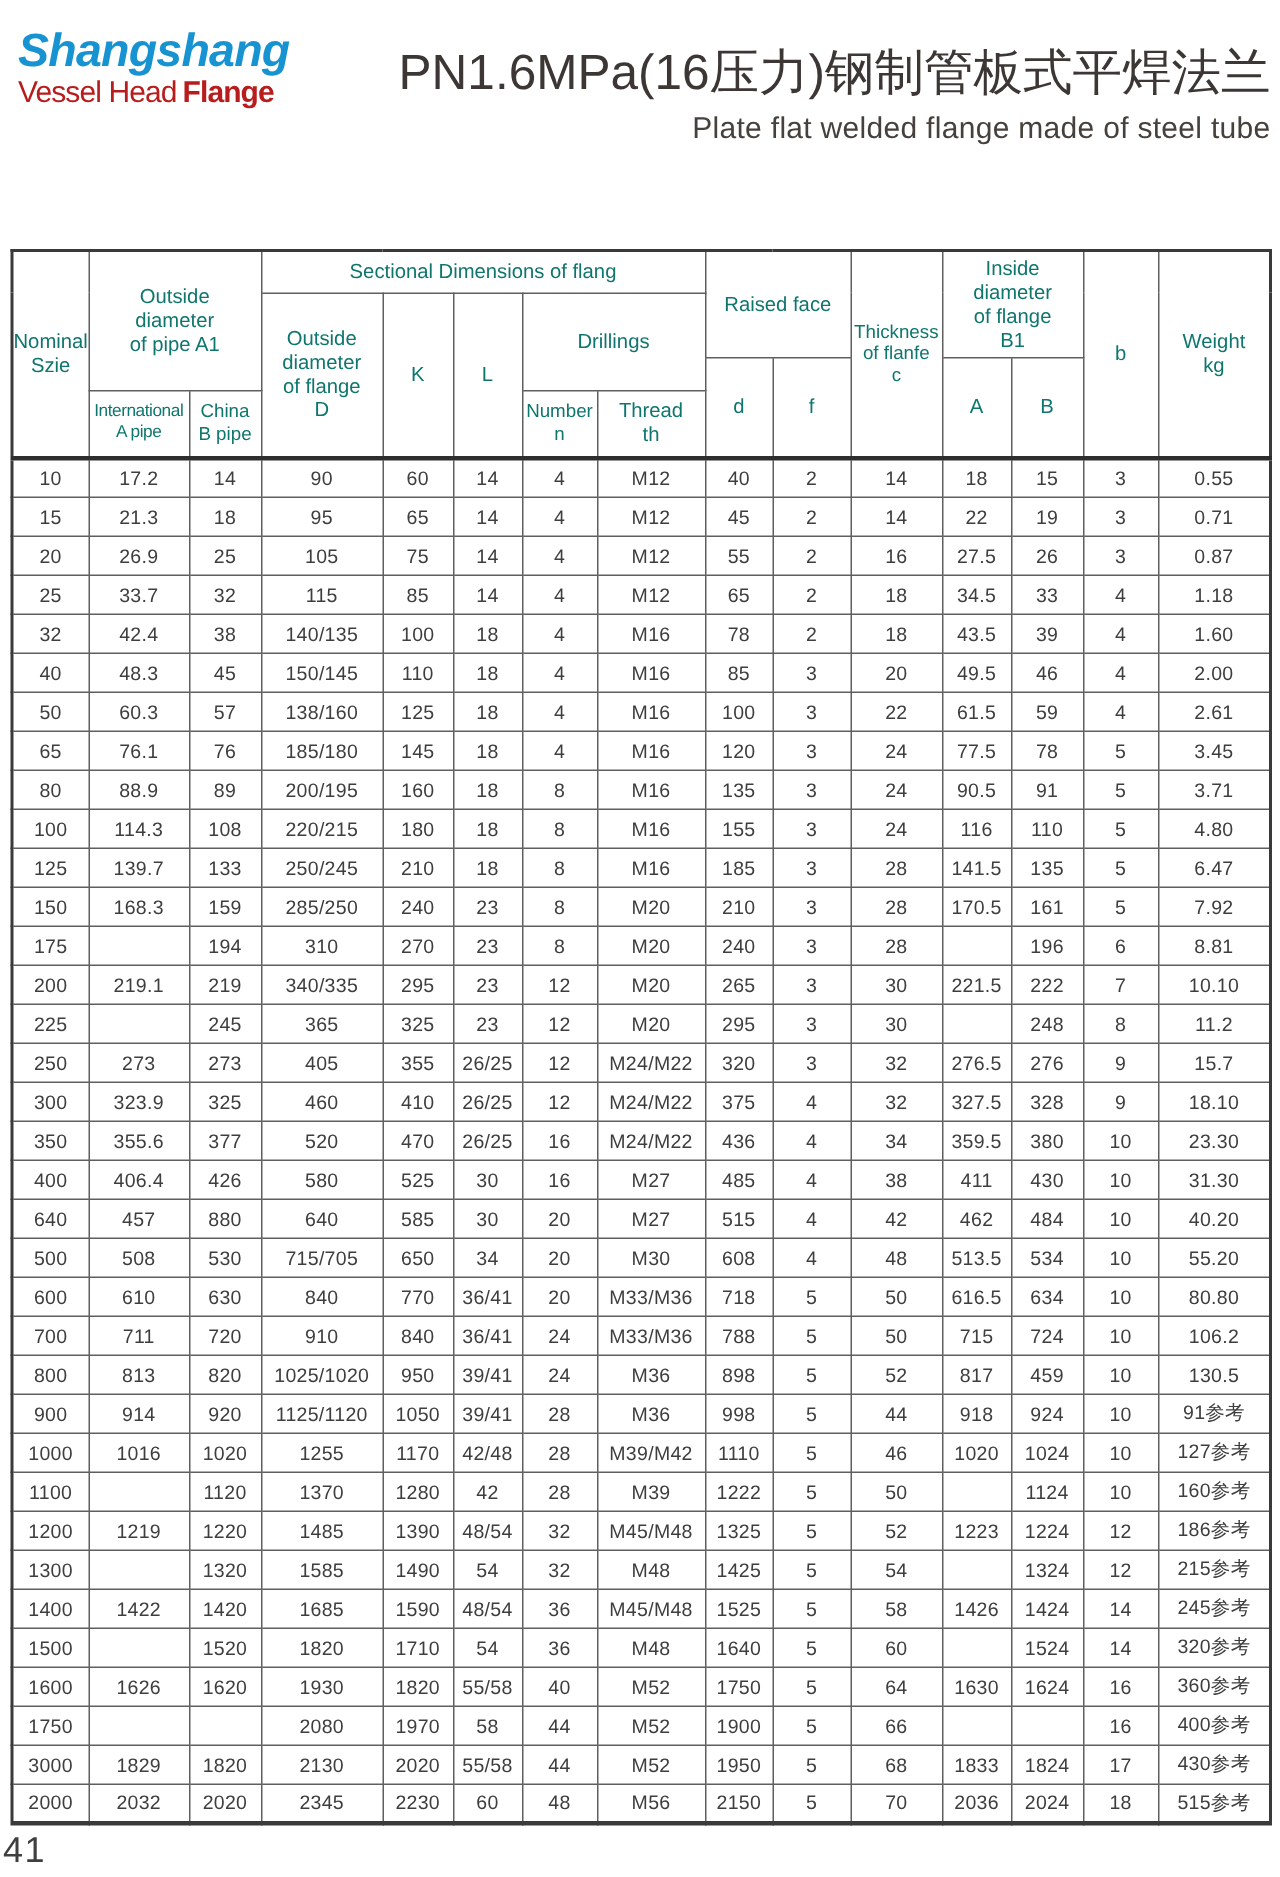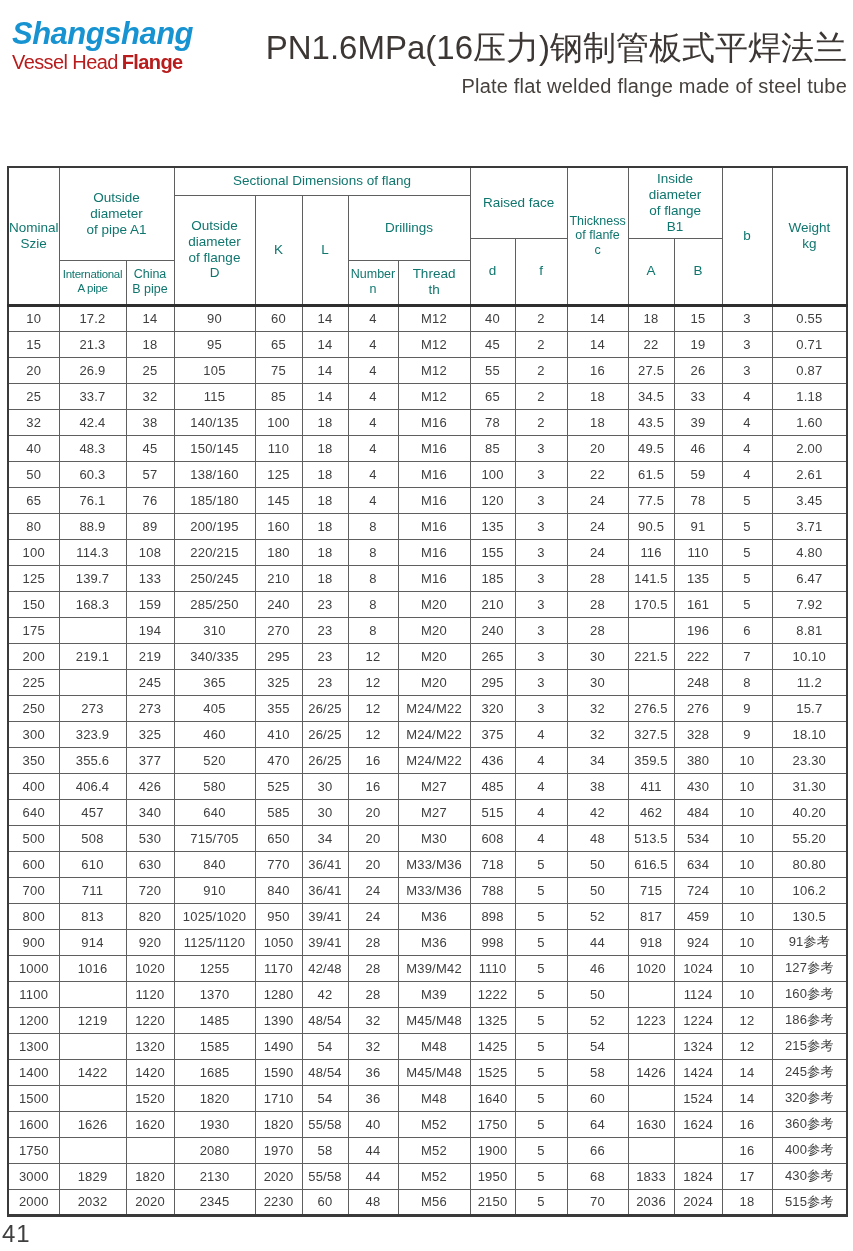--- a/index.html
+++ b/index.html
@@ -497,21 +497,21 @@
           <td>4</td>
           <td>38</td>
           <td>411</td>
           <td>430</td>
           <td>10</td>
           <td>31.30</td>
         </tr>
         <tr>
           <td>640</td>
           <td>457</td>
-          <td>340</td>
+          <td>880</td>
           <td>640</td>
           <td>585</td>
           <td>30</td>
           <td>20</td>
           <td>M27</td>
           <td>515</td>
           <td>4</td>
           <td>42</td>
           <td>462</td>
           <td>484</td>

